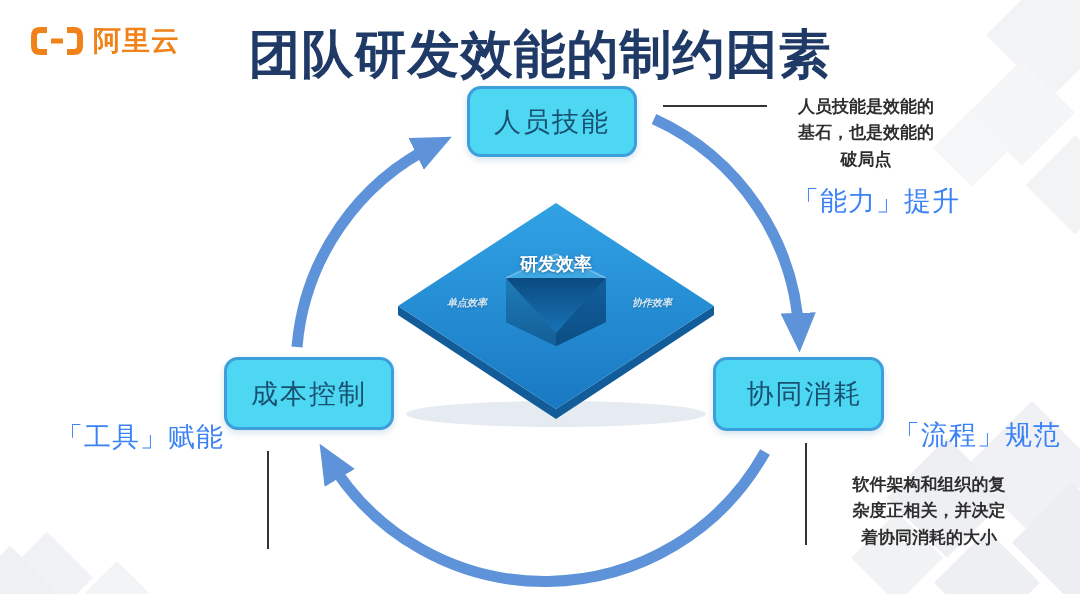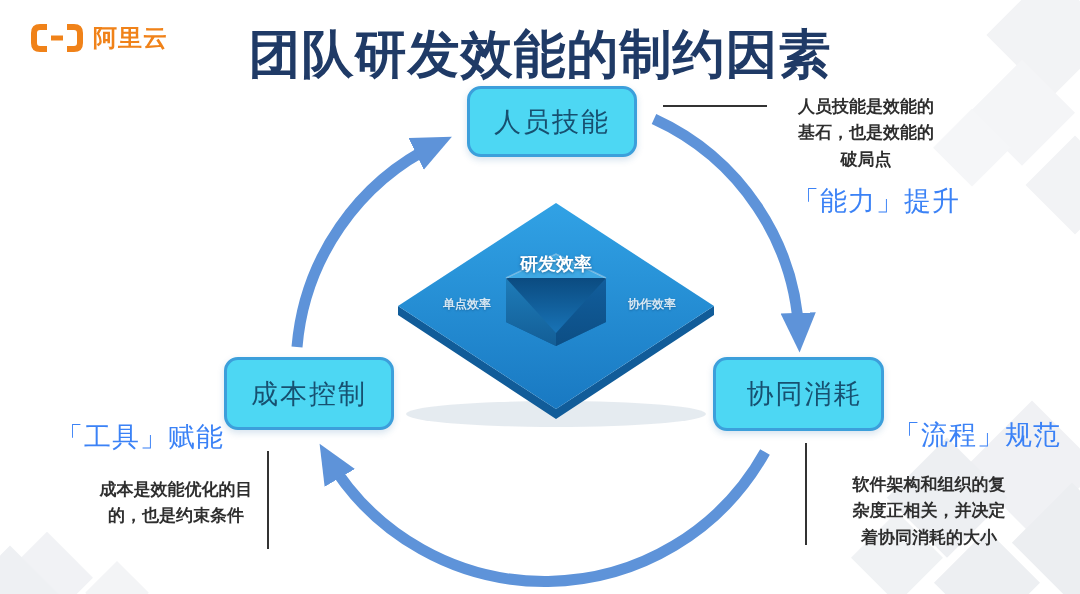--- a/index.html
+++ b/index.html
@@ -2,38 +2,38 @@
 <html><head>
 <meta charset="utf-8">
 <style>
   html,body{margin:0;padding:0;background:#fff;}
   body{font-family:"Liberation Sans",sans-serif;}
   .canvas{position:relative;width:1080px;height:594px;background:#ffffff;overflow:hidden;}
   .layer-svg{position:absolute;left:0;top:0;z-index:1;}
   .abs{position:absolute;z-index:2;}
 
   .logo{left:30px;top:22px;display:flex;align-items:center;gap:9px;}
-  .logo-text{color:#F08219;font-size:24px;font-weight:700;letter-spacing:1px;}
+  .logo-text{color:#F08219;font-size:28px;font-weight:700;letter-spacing:1px;}
 
   .title{left:0;right:0;top:20px;text-align:center;font-size:52px;font-weight:700;
          color:#1F3A66;letter-spacing:1px;}
 
   .node{display:flex;align-items:center;justify-content:center;
         background:#4DD7F3;border:3px solid #3C9FDB;border-radius:14px;
         color:#175070;font-size:27px;font-weight:400;letter-spacing:2px;
         box-shadow:0 3px 7px rgba(30,100,160,.18);box-sizing:border-box;}
   .node-skills{left:467px;top:86px;width:170px;height:71px;}
   .node-cost{left:224px;top:357px;width:170px;height:73px;}
   .node-collab{left:713px;top:357px;width:171px;height:74px;padding-left:12px;}
 
   .c-label{text-align:center;font-weight:700;color:#fff;}
   .c-main{left:496px;top:252px;width:120px;font-size:18px;
           text-shadow:0 1px 3px rgba(0,45,90,.55);}
-  .c-side{font-size:12px;color:rgba(255,255,255,.82);
-          text-shadow:0 1px 2px rgba(0,45,90,.35);}
+  .c-side{font-size:10px;color:rgba(255,255,255,.82);
+          text-shadow:0 1px 2px rgba(0,45,90,.35);font-style:italic;}
   .c-left{left:417px;top:296px;width:100px;}
   .c-right{left:600px;top:296px;width:104px;}
 
   .note{font-size:17px;font-weight:700;color:#2E2E2E;line-height:1.55;
         text-align:center;word-break:break-all;}
   .note-skills{left:790px;top:94px;width:152px;}
   .note-collab{left:845px;top:472px;width:168px;}
   .note-cost{left:92px;top:477px;width:168px;}
 
   .tag{font-size:27px;font-weight:400;color:#3b82f6;letter-spacing:1px;white-space:nowrap;}
@@ -131,19 +131,18 @@
   <div class="abs node node-collab">
     <span>协同消耗</span>
   </div>
 
   <div class="abs c-label c-main">研发效率</div>
   <div class="abs c-label c-side c-left">单点效率</div>
   <div class="abs c-label c-side c-right">协作效率</div>
 
   <div class="abs note note-skills">人员技能是效能的基石，也是效能的破局点</div>
   <div class="abs note note-collab">软件架构和组织的复杂度正相关，并决定着协同消耗的大小</div>
-  <div class="abs note note-cost">成本是效能优化的目的，也是约束条件</div>
 
   <div class="abs tag tag-skills">「能力」提升</div>
   <div class="abs tag tag-collab">「流程」规范</div>
   <div class="abs tag tag-cost">「工具」赋能</div>
 
 </div>
 
 </body></html>

